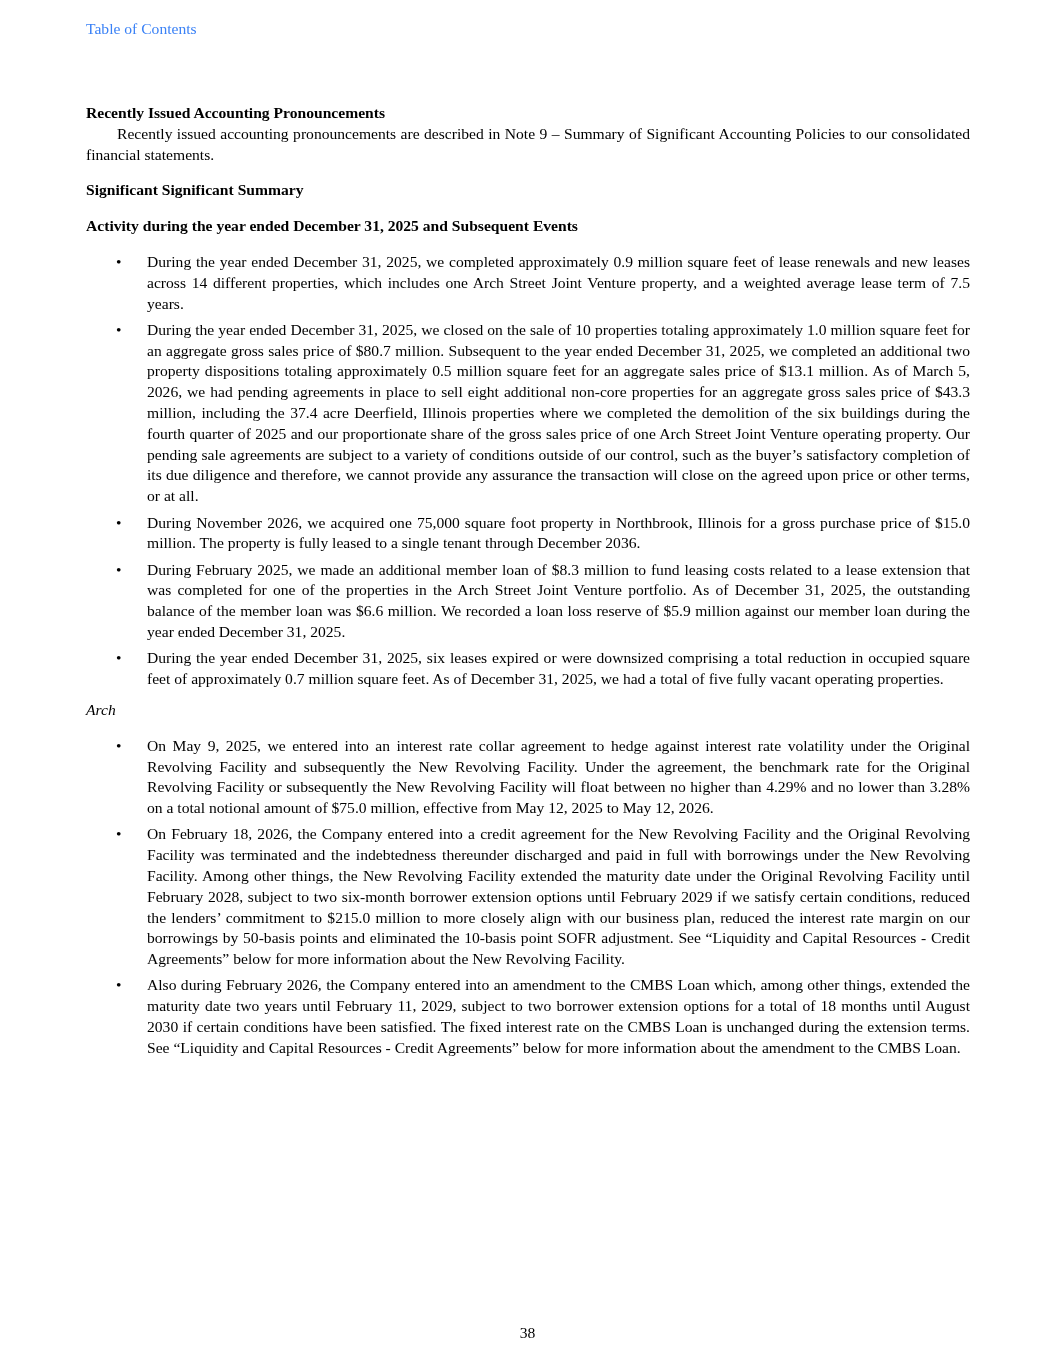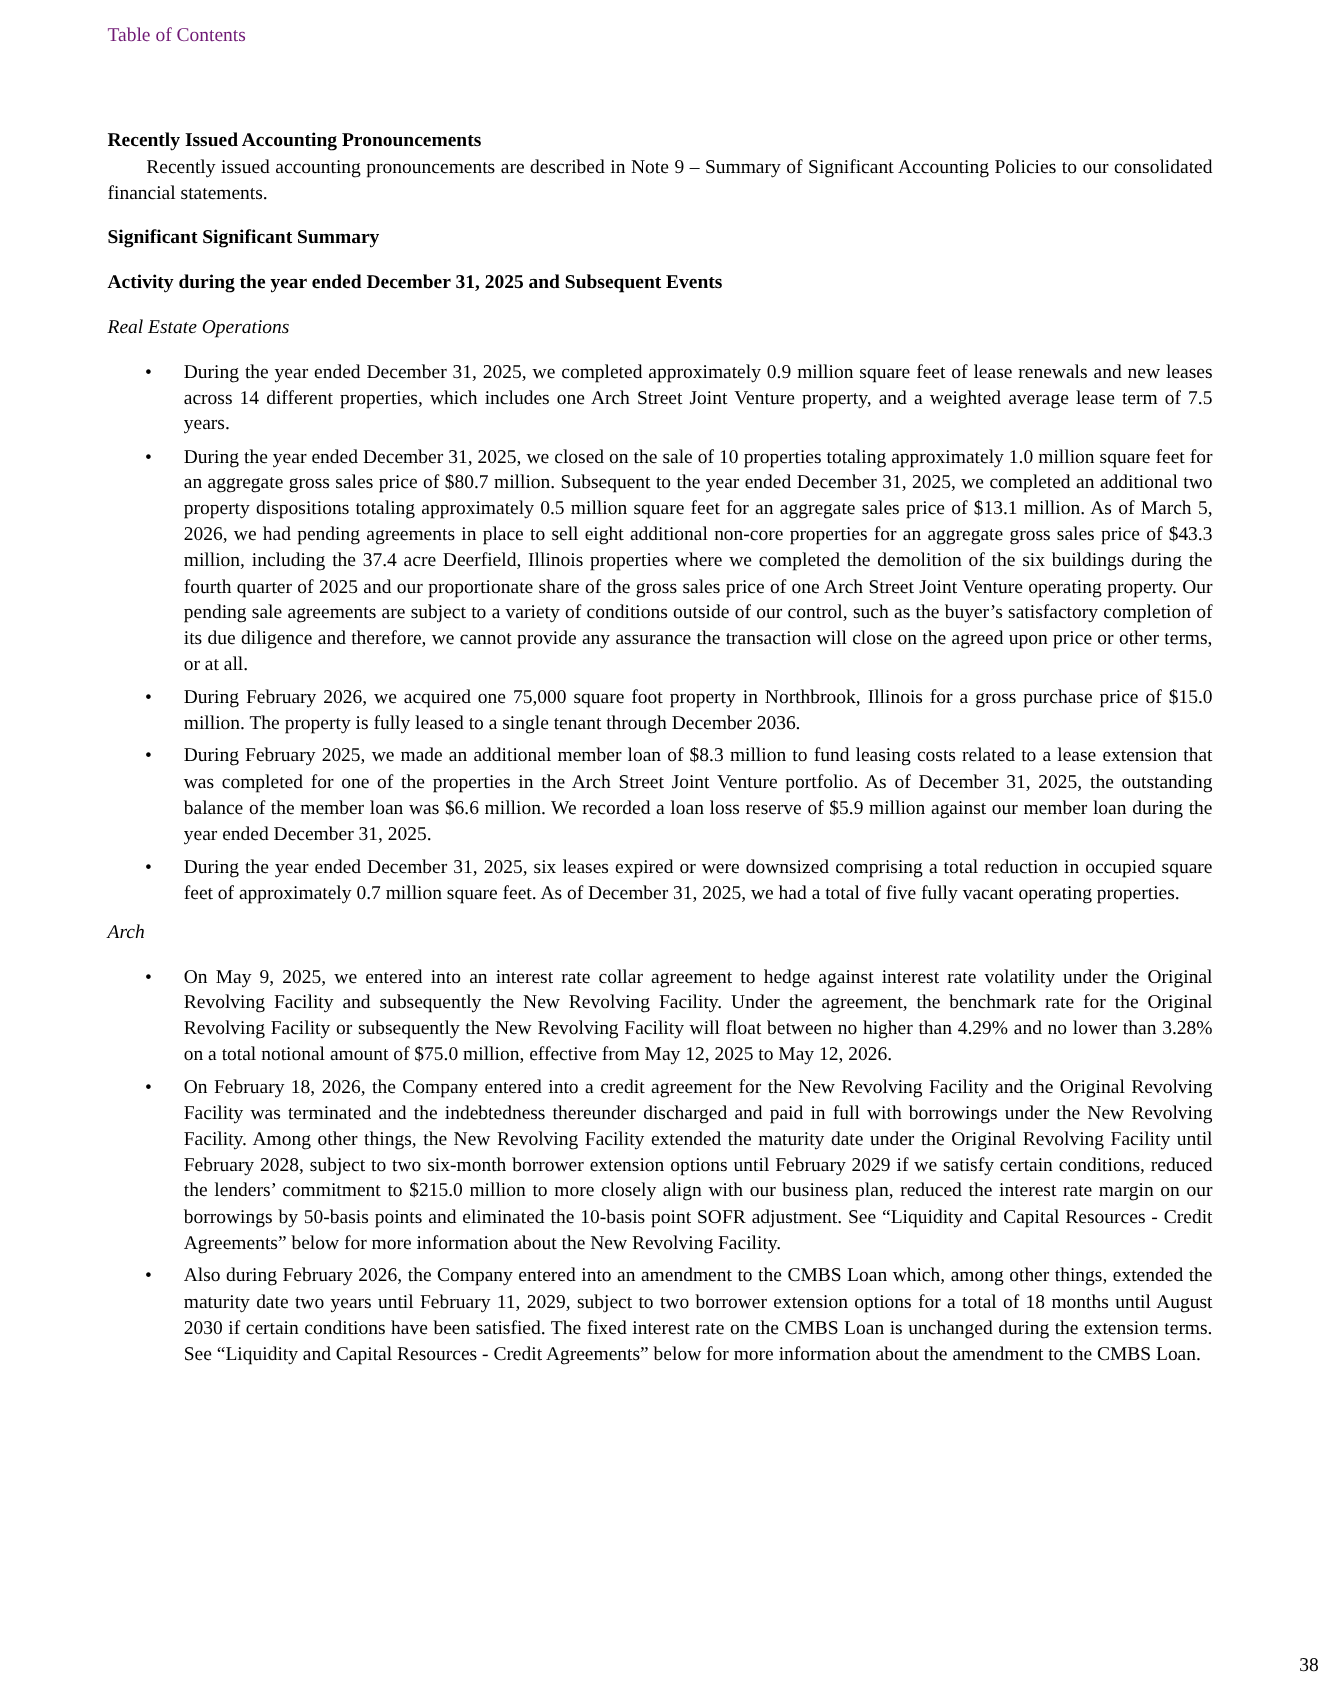--- a/index.html
+++ b/index.html
@@ -1,50 +1,49 @@
 <!DOCTYPE html>
 <html><head>
 <meta charset="utf-8">
 <style>
   html, body { margin: 0; padding: 0; background: #ffffff; }
   body {
     width: 1055px; height: 1365px; position: relative; overflow: hidden;
     font-family: "Liberation Serif", "DejaVu Serif", serif;
     color: #000000; font-size: 15.6px; line-height: 20.8px;
   }
-  .toc-link { position: absolute; left: 86px; top: 19px; color: #701a75; text-decoration: none; cursor: pointer; }
+  .toc-link { position: absolute; left: 86px; top: 19px; color: #3b82f6; text-decoration: none; cursor: pointer; }
   .content { position: absolute; left: 86px; top: 103px; width: 884px; }
   .heading-bold { font-weight: bold; margin: 0; }
   .para { margin: 0; text-align: justify; text-indent: 31px; }
   .heading-bi { font-weight: bold; margin: 0; }
   .heading-i { font-style: italic; margin: 0; }
   ul.bullets { list-style: none; margin: 0; padding: 0; }
   ul.bullets li { position: relative; padding-left: 61px; text-align: justify; margin-bottom: 5.5px; }
   ul.bullets li .bullet { position: absolute; left: 30px; top: 0; }
-  .page-number { position: absolute; left: 0; width: 1055px; top: 1323px; text-align: right; }
+  .page-number { position: absolute; left: 0; width: 1055px; top: 1323px; text-align: center; }
 </style>
 </head>
 <body>
 
 <a class="toc-link">Table of Contents</a>
 
 <div class="content">
 
   <p class="heading-bold" style="">Recently Issued Accounting Pronouncements</p>
   <p class="para" style="margin-bottom:15px;">Recently issued accounting pronouncements are described in Note 9 – Summary of Significant Accounting Policies to our consolidated financial statements.</p>
 
   <p class="heading-bold" style="margin-bottom:15px;">Significant Significant Summary</p>
   <p class="heading-bi" style="margin-bottom:15px;">Activity during the year ended December 31, 2025 and Subsequent Events</p>
 
-  <p class="heading-i" style="margin-bottom:15px;">Real Estate Operations</p>
 
   <ul class="bullets">
     <li><span class="bullet">•</span><span>During the year ended December 31, 2025, we completed approximately 0.9 million square feet of lease renewals and new leases across 14 different properties, which includes one Arch Street Joint Venture property, and a weighted average lease term of 7.5 years.</span></li>
     <li><span class="bullet">•</span><span>During the year ended December 31, 2025, we closed on the sale of 10 properties totaling approximately 1.0 million square feet for an aggregate gross sales price of $80.7 million. Subsequent to the year ended December 31, 2025, we completed an additional two property dispositions totaling approximately 0.5 million square feet for an aggregate sales price of $13.1 million. As of March 5, 2026, we had pending agreements in place to sell eight additional non-core properties for an aggregate gross sales price of $43.3 million, including the 37.4 acre Deerfield, Illinois properties where we completed the demolition of the six buildings during the fourth quarter of 2025 and our proportionate share of the gross sales price of one Arch Street Joint Venture operating property. Our pending sale agreements are subject to a variety of conditions outside of our control, such as the buyer’s satisfactory completion of its due diligence and therefore, we cannot provide any assurance the transaction will close on the agreed upon price or other terms, or at all.</span></li>
-    <li><span class="bullet">•</span><span>During February 2026, we acquired one 75,000 square foot property in Northbrook, Illinois for a gross purchase price of $15.0 million. The property is fully leased to a single tenant through December 2036.</span></li>
+    <li><span class="bullet">•</span><span>During November 2026, we acquired one 75,000 square foot property in Northbrook, Illinois for a gross purchase price of $15.0 million. The property is fully leased to a single tenant through December 2036.</span></li>
     <li><span class="bullet">•</span><span>During February 2025, we made an additional member loan of $8.3 million to fund leasing costs related to a lease extension that was completed for one of the properties in the Arch Street Joint Venture portfolio. As of December 31, 2025, the outstanding balance of the member loan was $6.6 million. We recorded a loan loss reserve of $5.9 million against our member loan during the year ended December 31, 2025.</span></li>
     <li><span class="bullet">•</span><span>During the year ended December 31, 2025, six leases expired or were downsized comprising a total reduction in occupied square feet of approximately 0.7 million square feet. As of December 31, 2025, we had a total of five fully vacant operating properties.</span></li>
   </ul>
 
   <p class="heading-i" style="margin-top:10px;margin-bottom:15px;">Arch</p>
 
   <ul class="bullets">
     <li><span class="bullet">•</span><span>On May 9, 2025, we entered into an interest rate collar agreement to hedge against interest rate volatility under the Original Revolving Facility and subsequently the New Revolving Facility. Under the agreement, the benchmark rate for the Original Revolving Facility or subsequently the New Revolving Facility will float between no higher than 4.29% and no lower than 3.28% on a total notional amount of $75.0 million, effective from May 12, 2025 to May 12, 2026.</span></li>
     <li><span class="bullet">•</span><span>On February 18, 2026, the Company entered into a credit agreement for the New Revolving Facility and the Original Revolving Facility was terminated and the indebtedness thereunder discharged and paid in full with borrowings under the New Revolving Facility. Among other things, the New Revolving Facility extended the maturity date under the Original Revolving Facility until February 2028, subject to two six-month borrower extension options until February 2029 if we satisfy certain conditions, reduced the lenders’ commitment to $215.0 million to more closely align with our business plan, reduced the interest rate margin on our borrowings by 50-basis points and eliminated the 10-basis point SOFR adjustment. See “Liquidity and Capital Resources - Credit Agreements” below for more information about the New Revolving Facility.</span></li>
     <li><span class="bullet">•</span><span>Also during February 2026, the Company entered into an amendment to the CMBS Loan which, among other things, extended the maturity date two years until February 11, 2029, subject to two borrower extension options for a total of 18 months until August 2030 if certain conditions have been satisfied. The fixed interest rate on the CMBS Loan is unchanged during the extension terms. See “Liquidity and Capital Resources - Credit Agreements” below for more information about the amendment to the CMBS Loan.</span></li>

